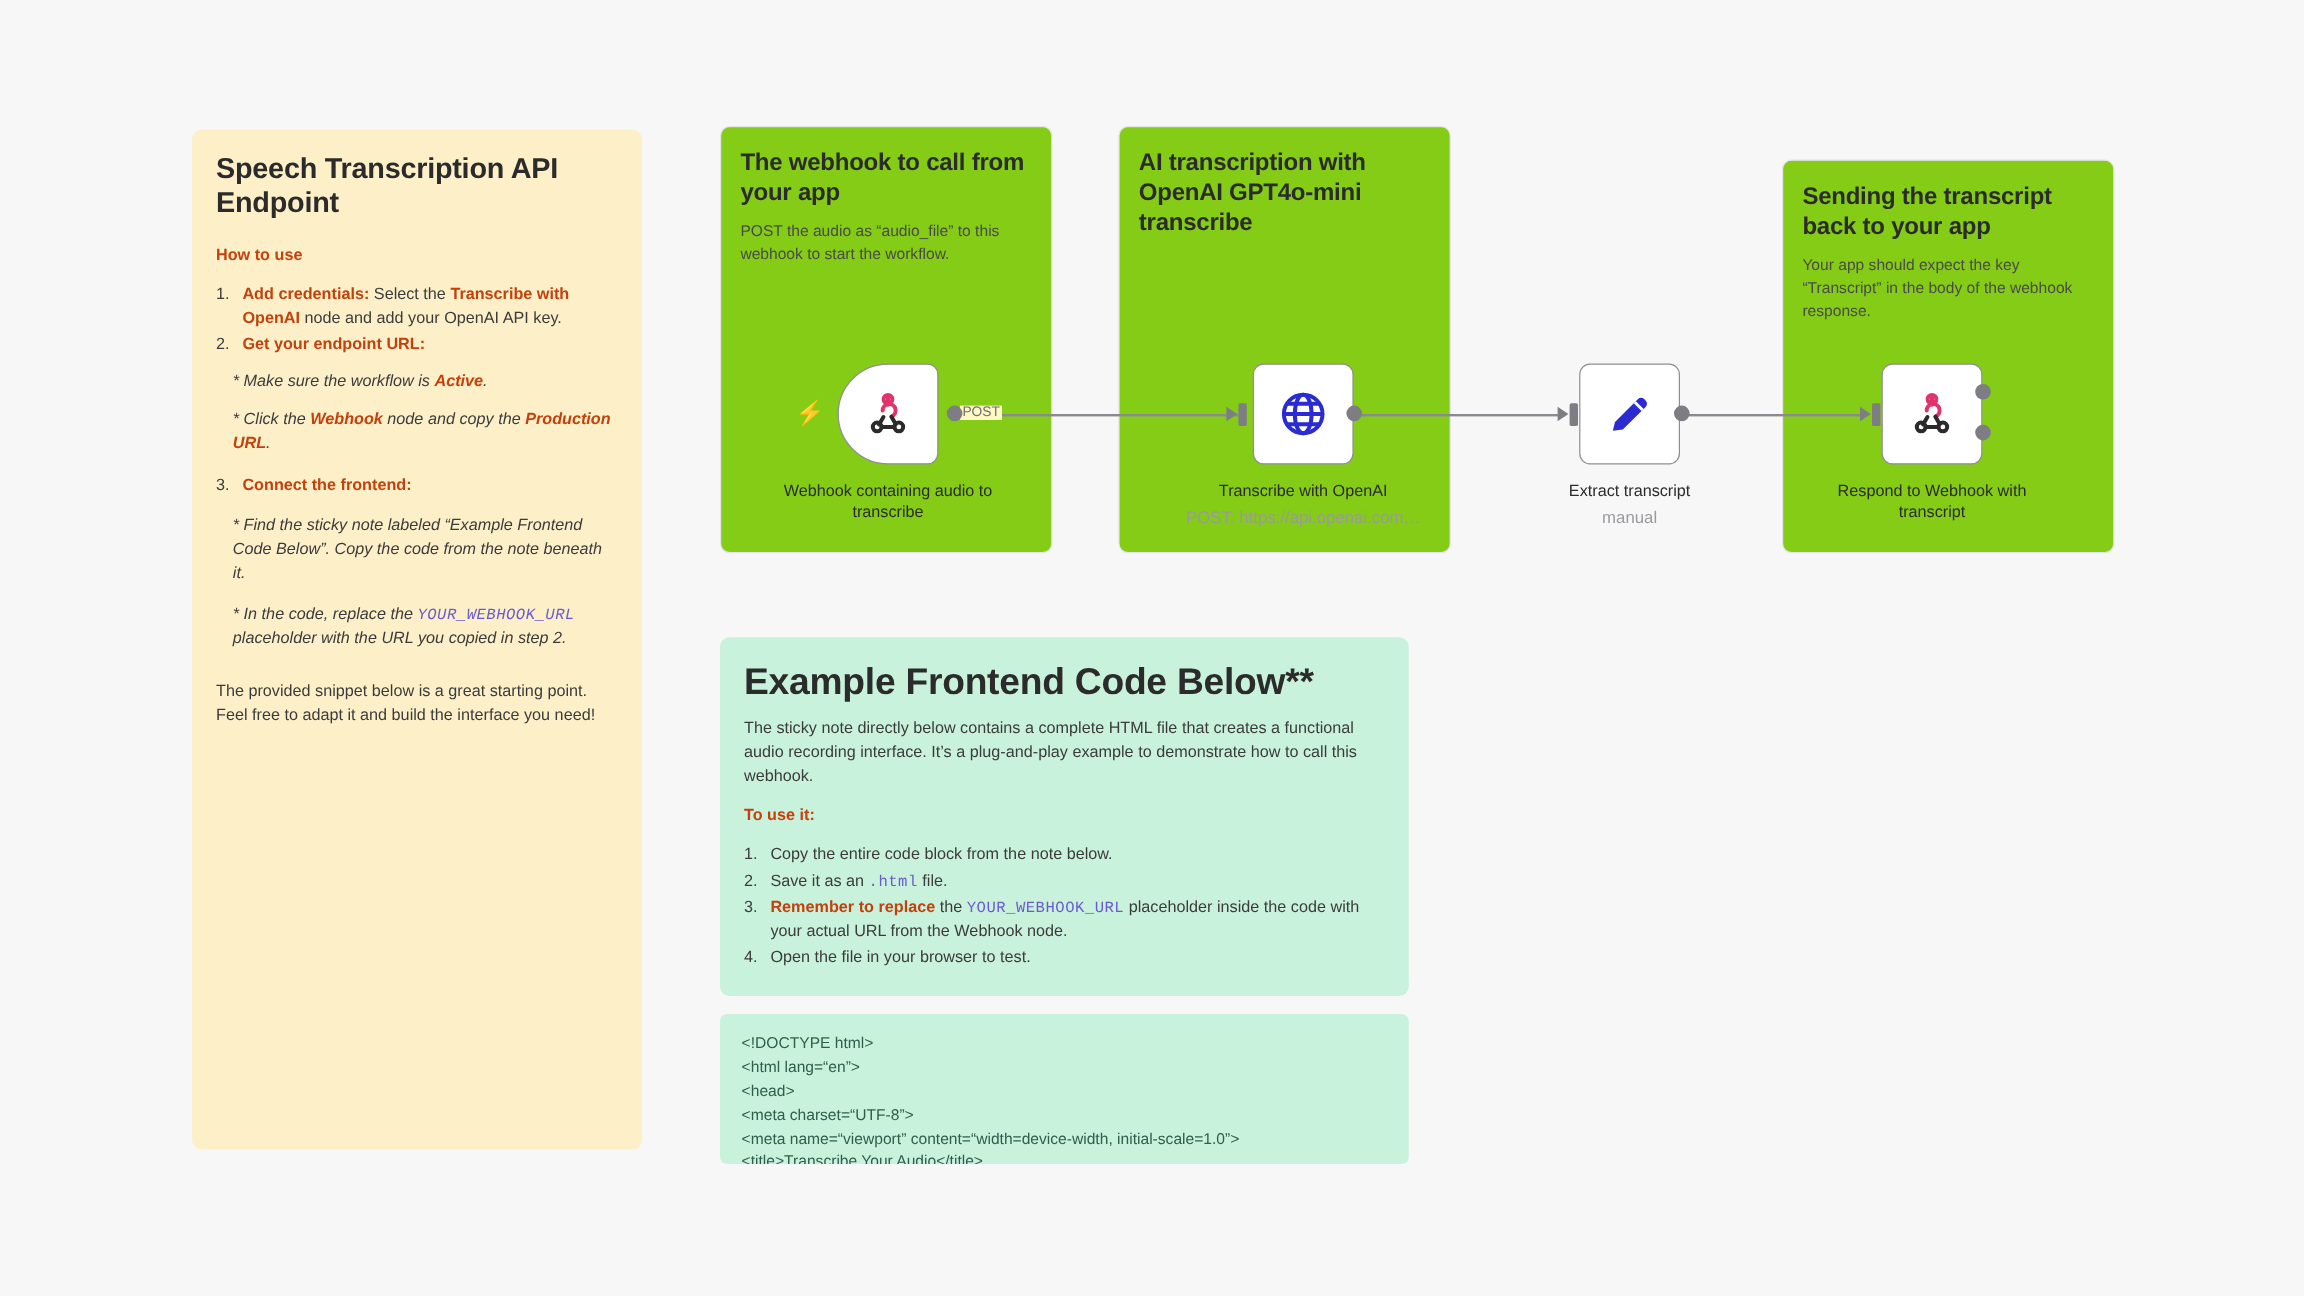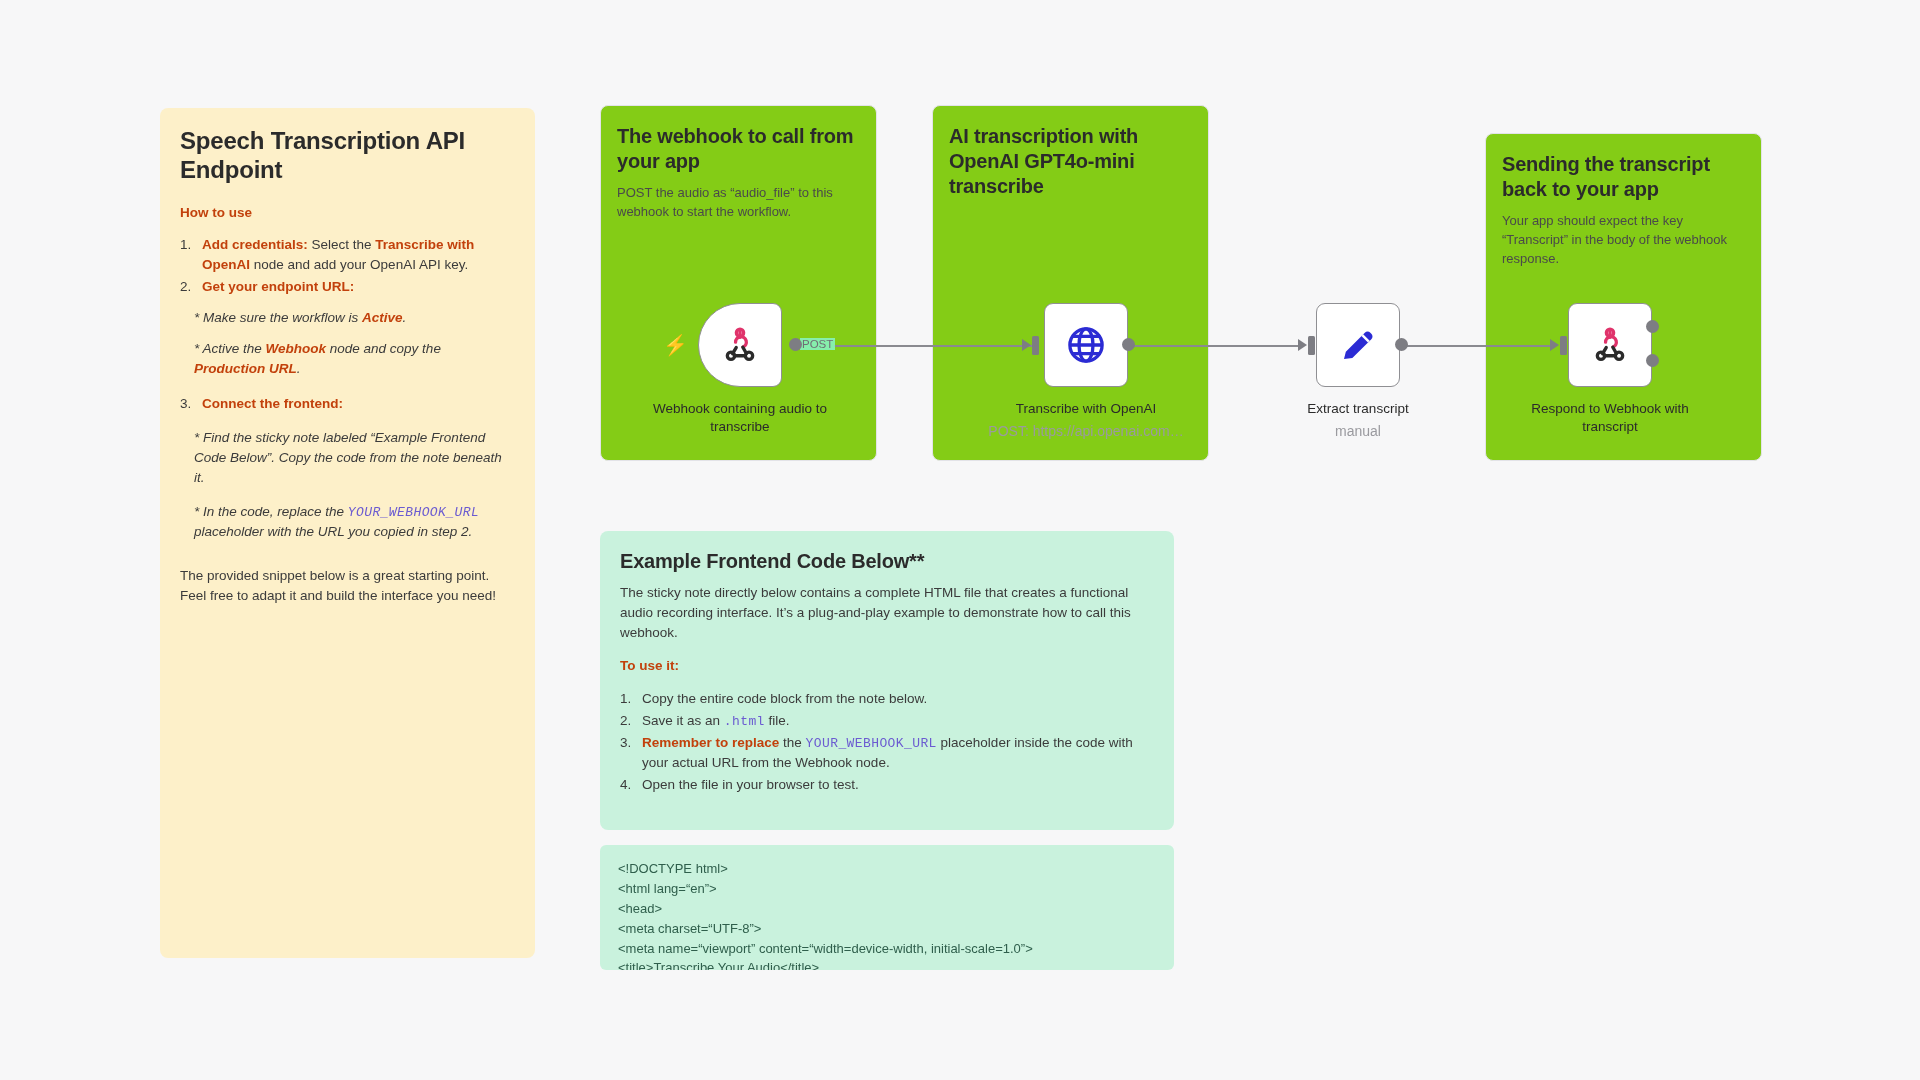--- a/index.html
+++ b/index.html
@@ -21,21 +21,21 @@
   .sticky.green  { background: #c9f2dd; }
 
   .sticky h1 {
     font-size: 24px;
     font-weight: 700;
     line-height: 1.22;
     color: #2b2b2b;
     letter-spacing: -0.2px;
     margin-bottom: 18px;
   }
-  .sticky.green h1 { font-size: 20px; margin-bottom: 10px; }
+  .sticky.green h1 { font-size: 31px; margin-bottom: 10px; }
 
   .sticky p, .sticky li, .sticky .blk {
     font-size: 13.5px;
     line-height: 1.47;
     color: #3b3b3b;
   }
   .sticky p { margin-bottom: 13px; }
   .sticky b { font-weight: 700; color: #c2410c; }
   .sticky code, .code-ph {
     font-family: "Liberation Mono", monospace;
@@ -148,21 +148,21 @@
   }
   .wire {
     position: absolute;
     height: 1.6px;
     background: #8a8a90;
   }
   .wire-label {
     position: absolute;
     font-size: 11.5px;
     color: #6f6f75;
-    background: #86efac;
+    background: #fef9c3;
     padding: 0 2px;
   }
   .bolt {
     position: absolute;
     font-size: 20px;
     color: #ff6d5a;
     line-height: 1;
   }
 
   
@@ -183,21 +183,21 @@
       <li>
         <span class="num">2.</span><b>Get your endpoint URL:</b>
       </li>
     </ol>
 
     <div class="blk sub">
       <span>* Make sure the workflow is </span><b>Active</b><span>.</span>
     </div>
 
     <div class="blk sub">
-      <span>* Active the </span><b>Webhook</b><span> node and copy the </span><b>Production URL</b><span>.</span>
+      <span>* Click the </span><b>Webhook</b><span> node and copy the </span><b>Production URL</b><span>.</span>
     </div>
 
     <div class="blk" style="margin-top:16px; padding-left:22px; position:relative;">
       <span class="num" style="position:absolute;left:0;top:0;">3.</span><b>Connect the frontend:</b>
     </div>
 
     <div class="blk sub" style="margin-top:14px;">* Find the sticky note labeled “Example Frontend Code Below”. Copy the code from the note beneath it.</div>
 
     <div class="blk sub" style="margin-top:14px;">
       <span>* In the code, replace the </span><code class="code-ph">YOUR_WEBHOOK_URL</code><span> placeholder with the URL you copied in step 2.</span>

